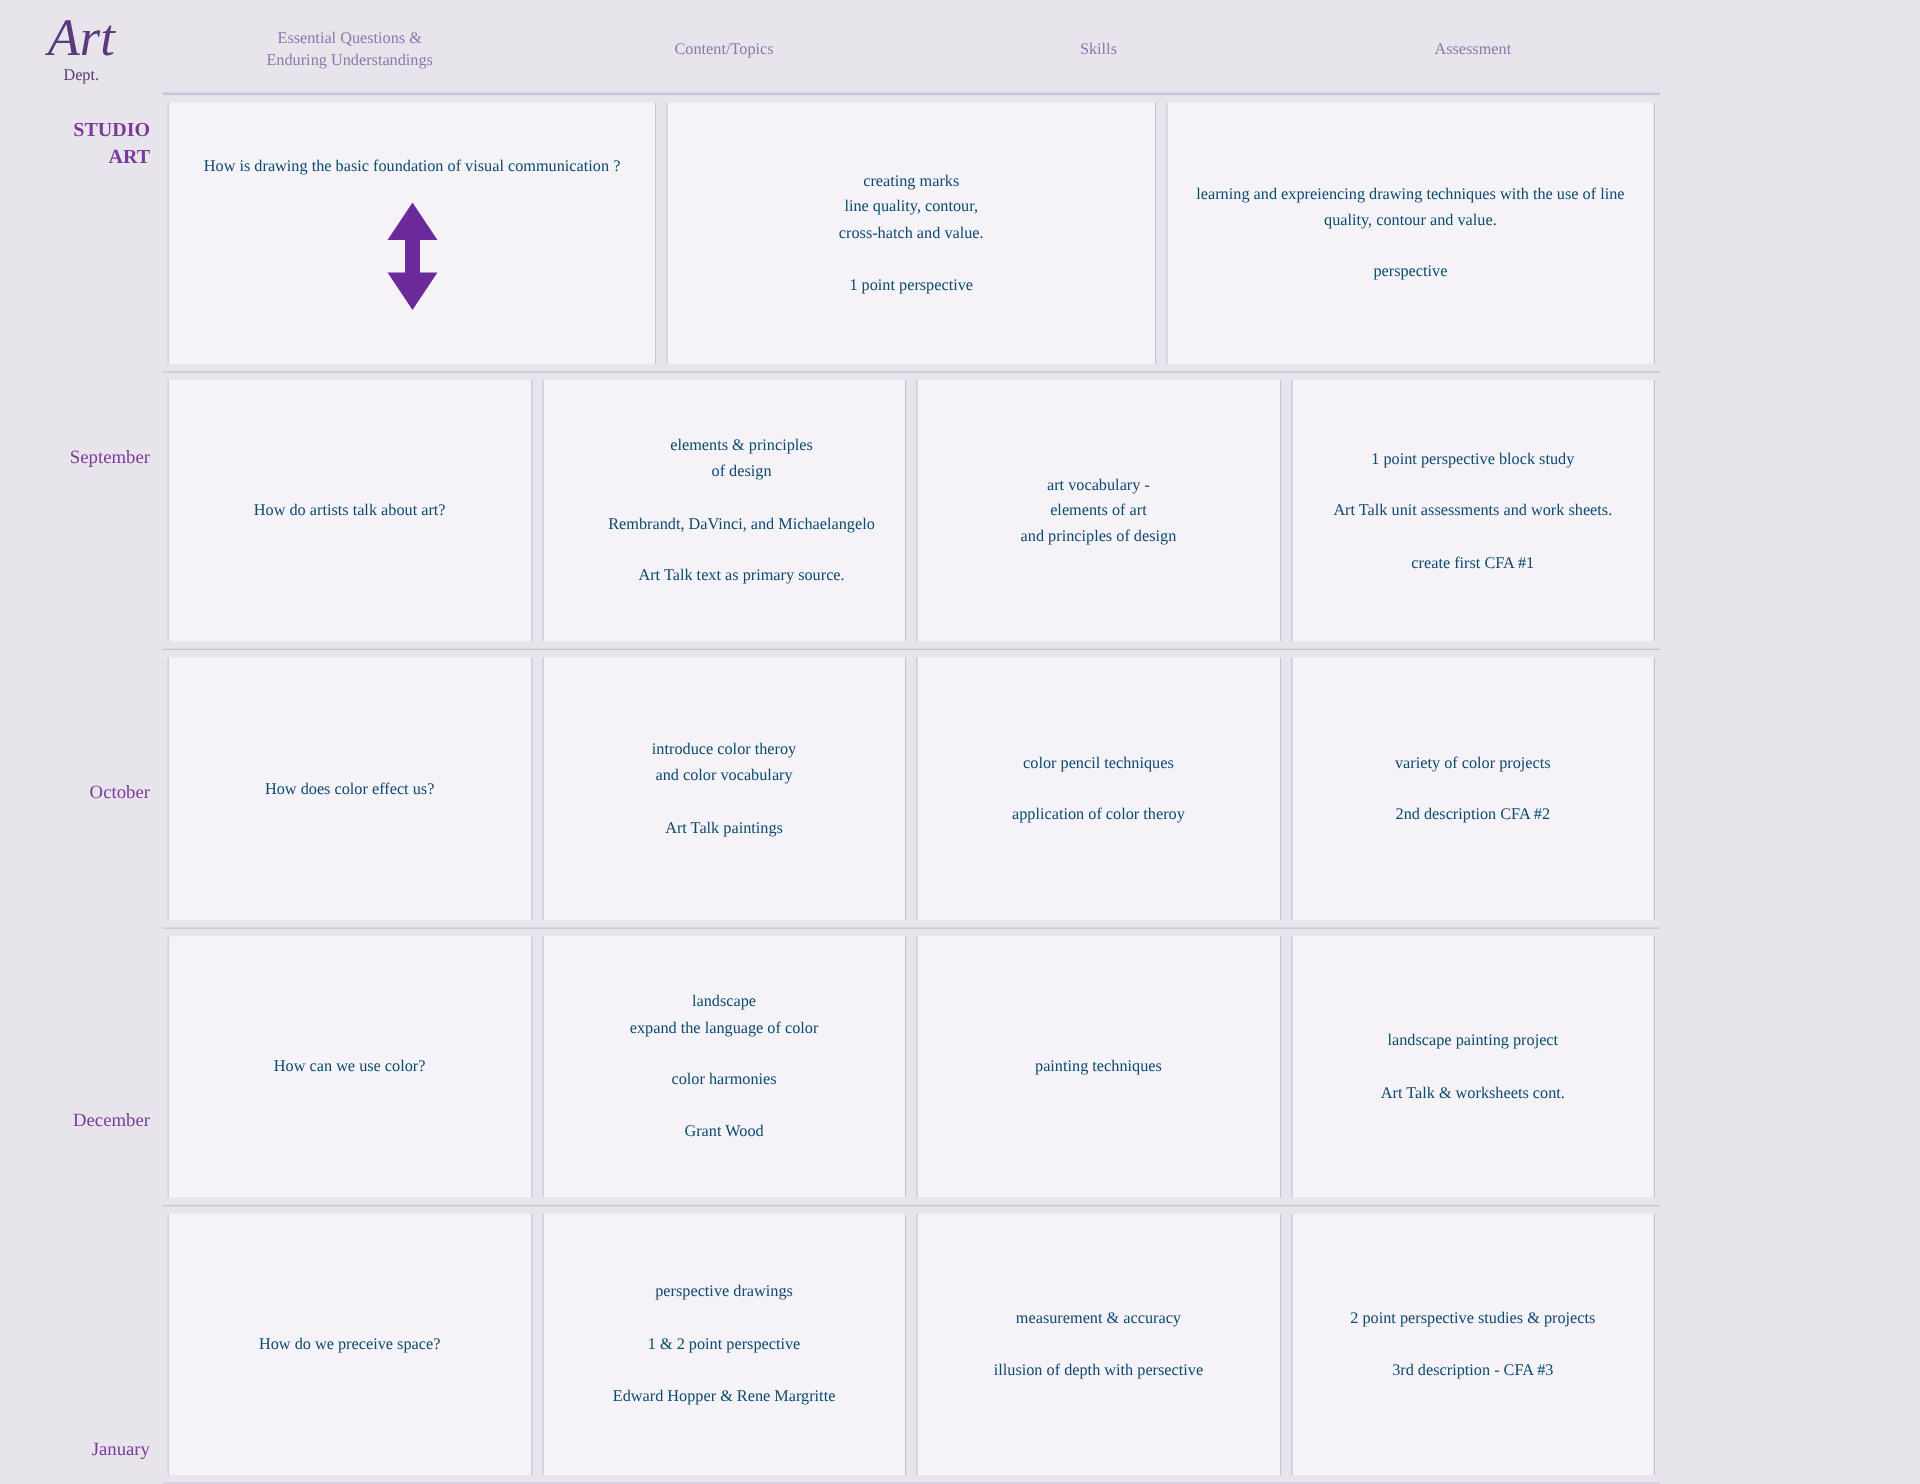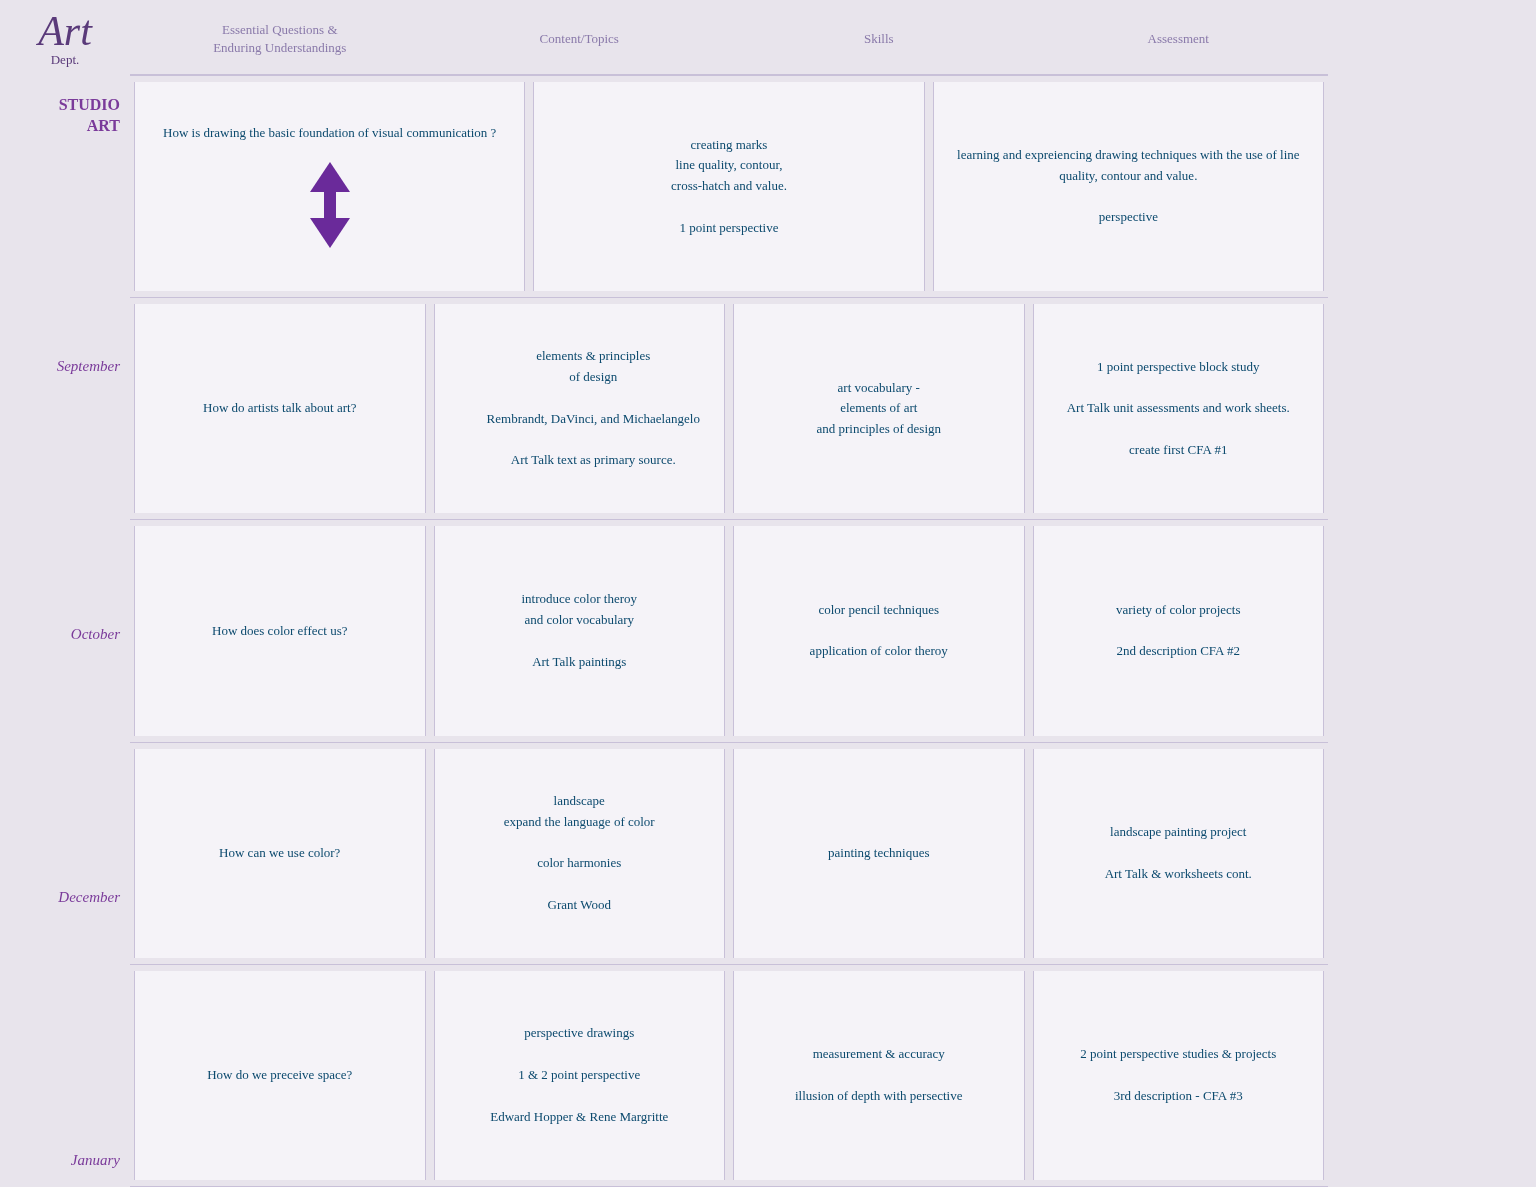--- a/index.html
+++ b/index.html
@@ -68,21 +68,20 @@
       flex: 1;
       display: flex;
       align-items: flex-end;
       justify-content: flex-end;
       padding: 8px 10px 18px 0;
     }
     .label-text {
       color: #7a3a9a;
       font-size: 15px;
       font-family: Georgia, serif;
-      font-style: italic;
       text-align: left;
     }
     .label-studio {
       align-items: flex-start;
       padding-top: 14px;
     }
     .label-studio .label-text {
       font-style: normal;
       font-weight: bold;
       font-size: 16px;

